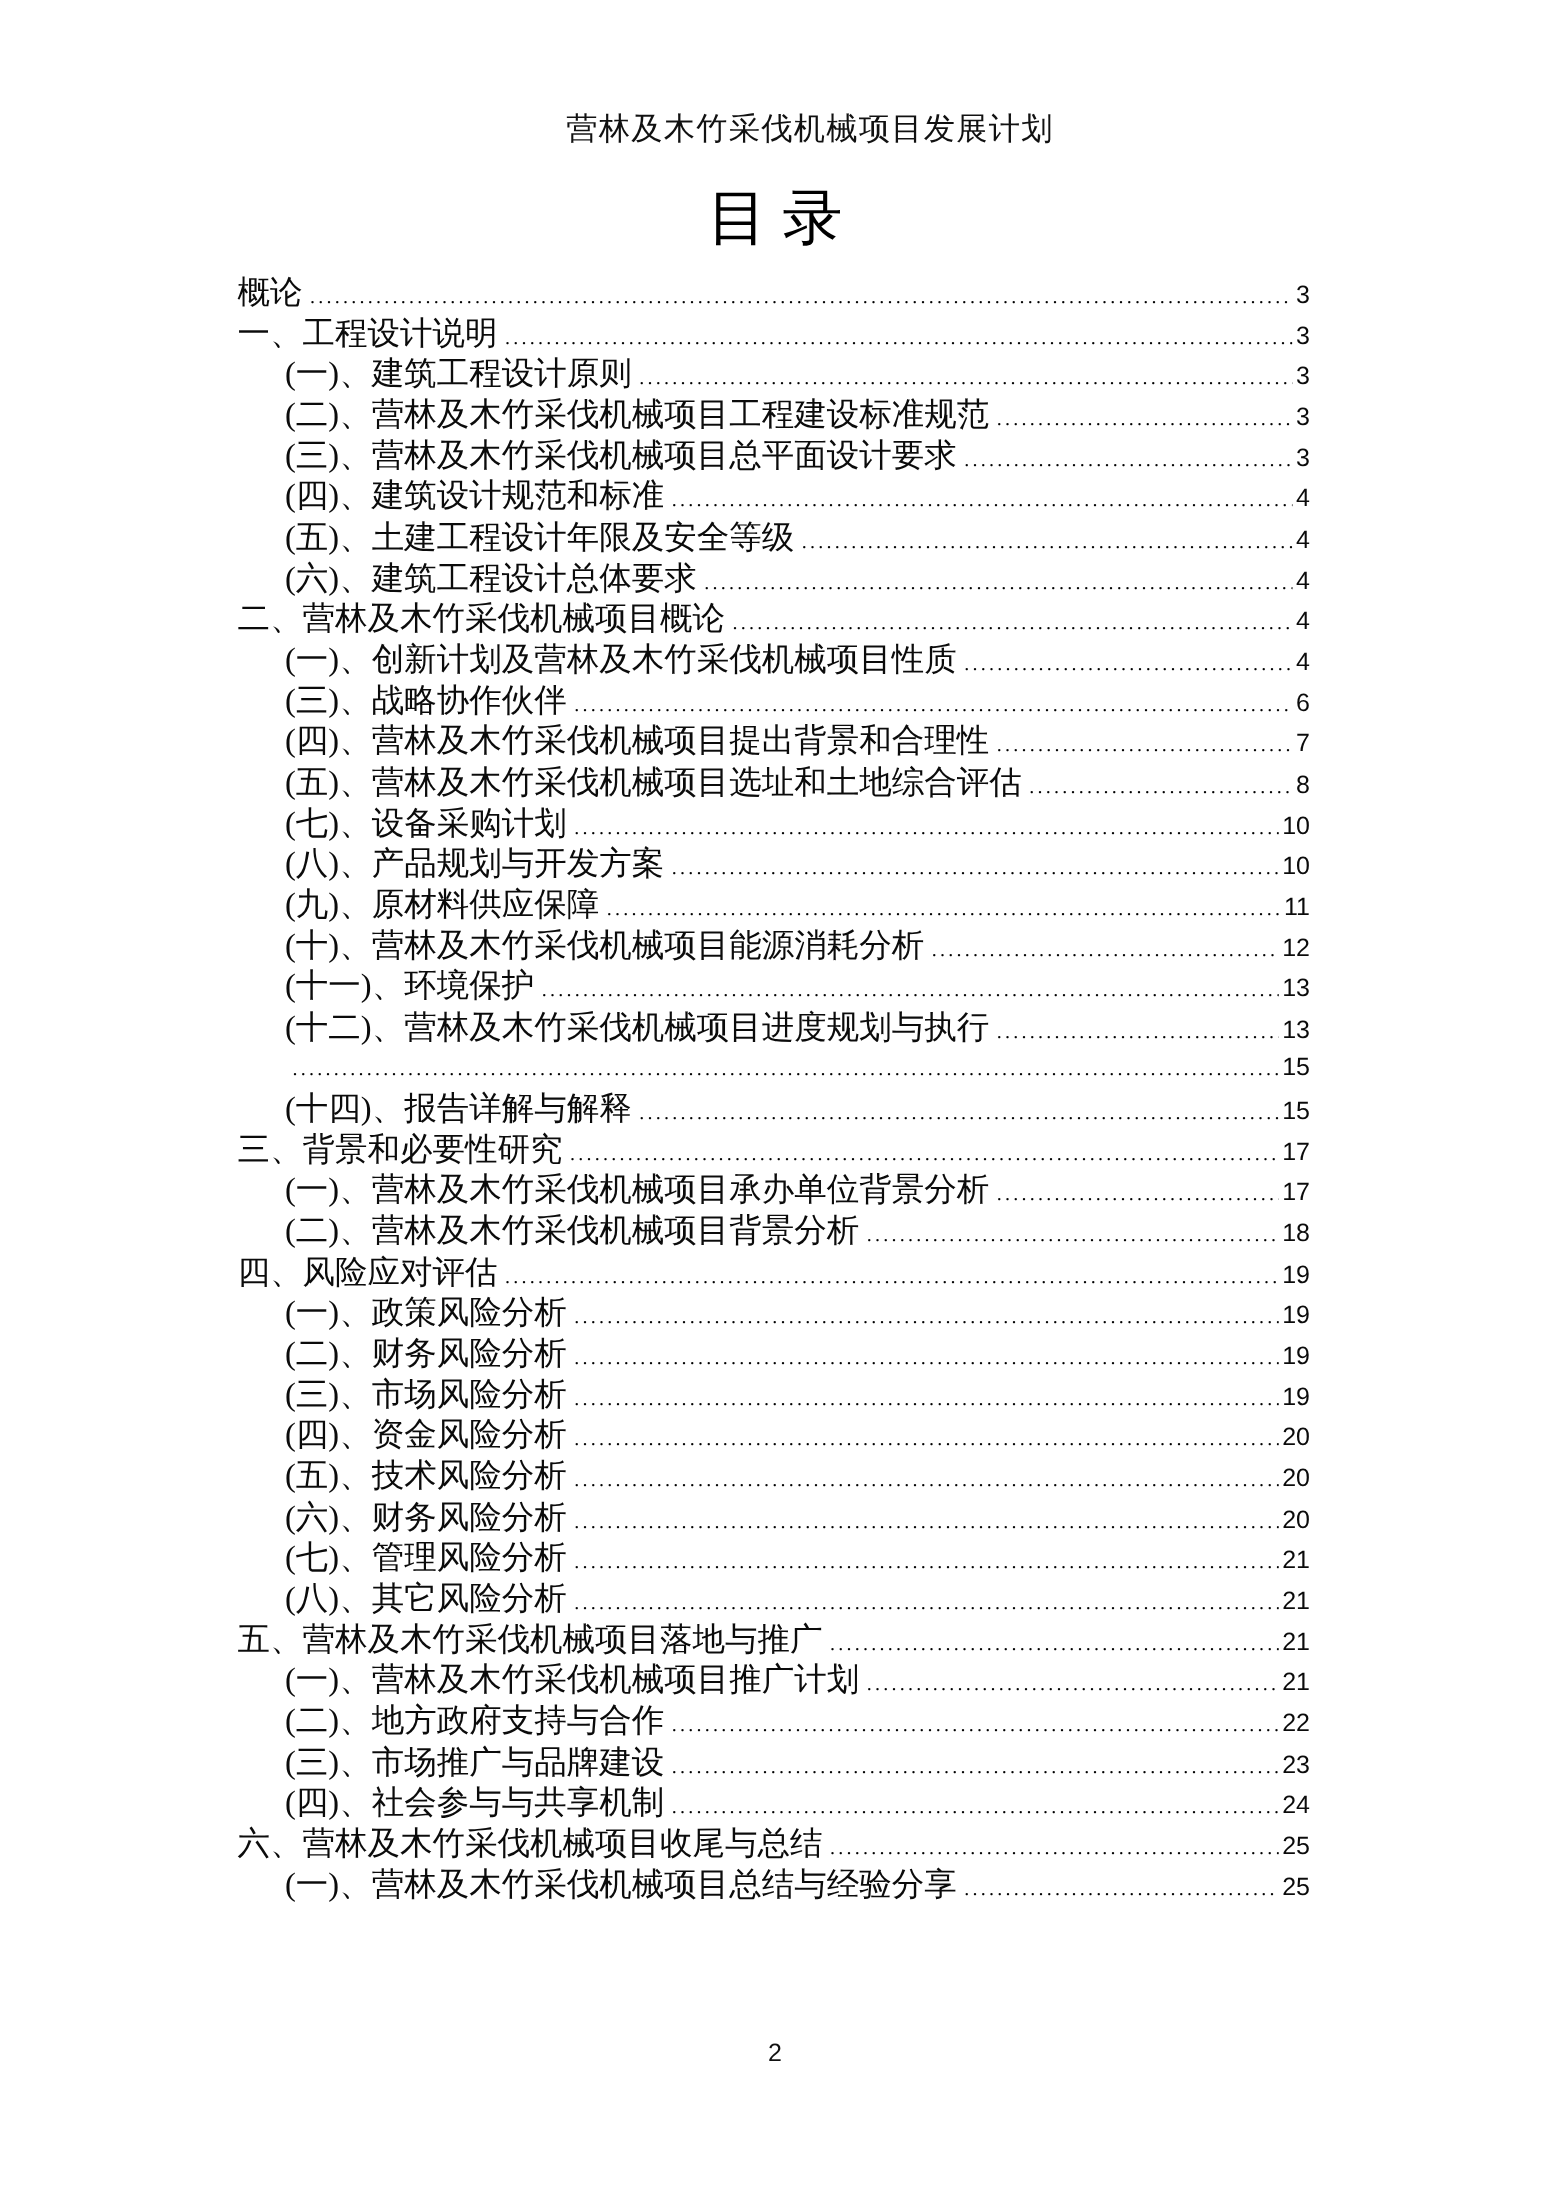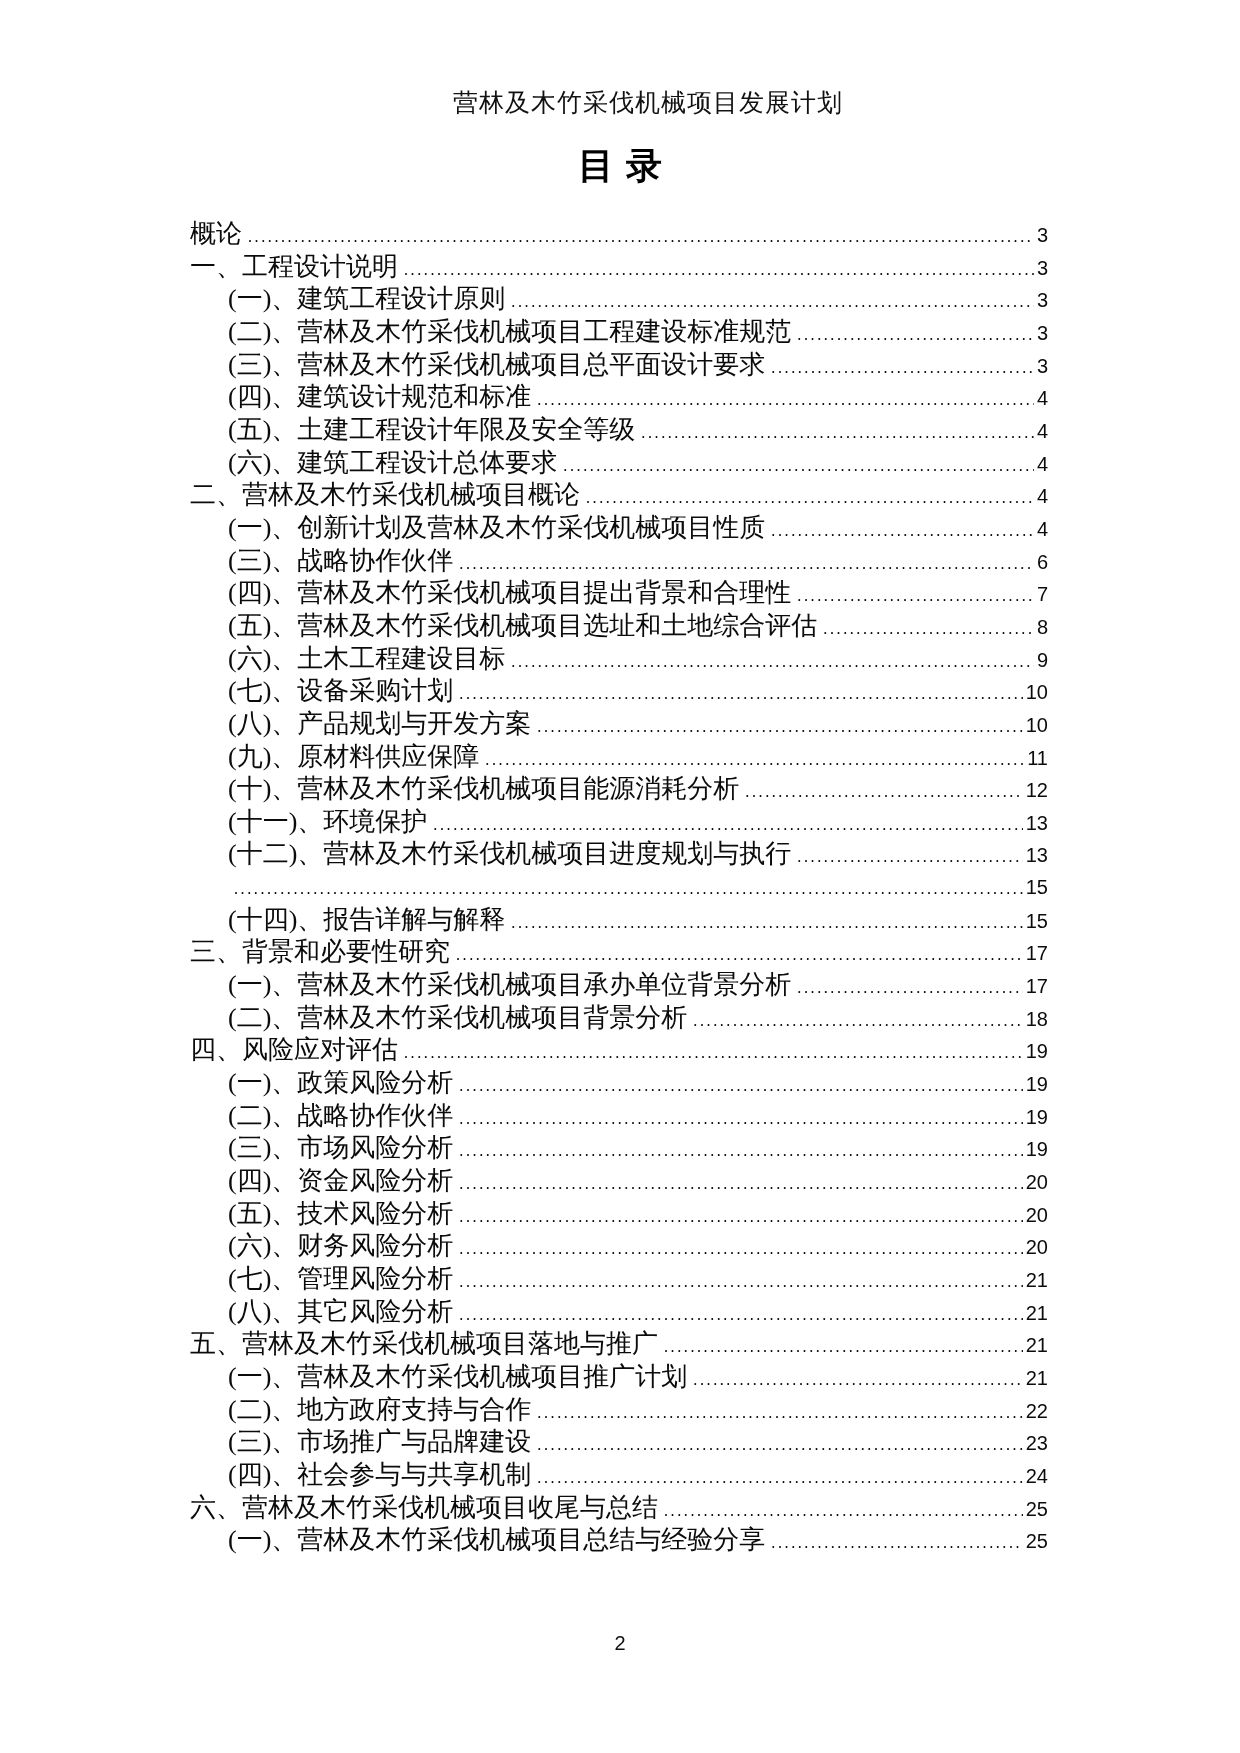--- a/index.html
+++ b/index.html
@@ -27,22 +27,22 @@
     color: #111111;
     padding-left: 28px;
   }
   .toc-title {
     position: absolute;
     top: 142px;
     left: 0;
     width: 100%;
     margin: 0;
     text-align: center;
-    font-size: 36px;
-    font-weight: 700;
+    font-size: 48px;
+    font-weight: 400;
     letter-spacing: 12px;
     text-indent: 12px; 
     color: #000000;
   }
   .toc {
     position: absolute;
     top: 218px;
     left: 190px;
     width: 858px;
   }
@@ -161,25 +161,20 @@
         <span class="toc-label">(四)、营林及木竹采伐机械项目提出背景和合理性</span>
         <span class="toc-dots"></span>
         <span class="toc-page">7</span>
       </div>
       <div class="toc-row level-1">
         <span class="toc-label">(五)、营林及木竹采伐机械项目选址和土地综合评估</span>
         <span class="toc-dots"></span>
         <span class="toc-page">8</span>
       </div>
       <div class="toc-row level-1">
-        <span class="toc-label">(六)、土木工程建设目标</span>
-        <span class="toc-dots"></span>
-        <span class="toc-page">9</span>
-      </div>
-      <div class="toc-row level-1">
         <span class="toc-label">(七)、设备采购计划</span>
         <span class="toc-dots"></span>
         <span class="toc-page">10</span>
       </div>
       <div class="toc-row level-1">
         <span class="toc-label">(八)、产品规划与开发方案</span>
         <span class="toc-dots"></span>
         <span class="toc-page">10</span>
       </div>
       <div class="toc-row level-1">
@@ -230,21 +225,21 @@
         <span class="toc-label">四、风险应对评估</span>
         <span class="toc-dots"></span>
         <span class="toc-page">19</span>
       </div>
       <div class="toc-row level-1">
         <span class="toc-label">(一)、政策风险分析</span>
         <span class="toc-dots"></span>
         <span class="toc-page">19</span>
       </div>
       <div class="toc-row level-1">
-        <span class="toc-label">(二)、战略协作伙伴</span>
+        <span class="toc-label">(二)、财务风险分析</span>
         <span class="toc-dots"></span>
         <span class="toc-page">19</span>
       </div>
       <div class="toc-row level-1">
         <span class="toc-label">(三)、市场风险分析</span>
         <span class="toc-dots"></span>
         <span class="toc-page">19</span>
       </div>
       <div class="toc-row level-1">
         <span class="toc-label">(四)、资金风险分析</span>

